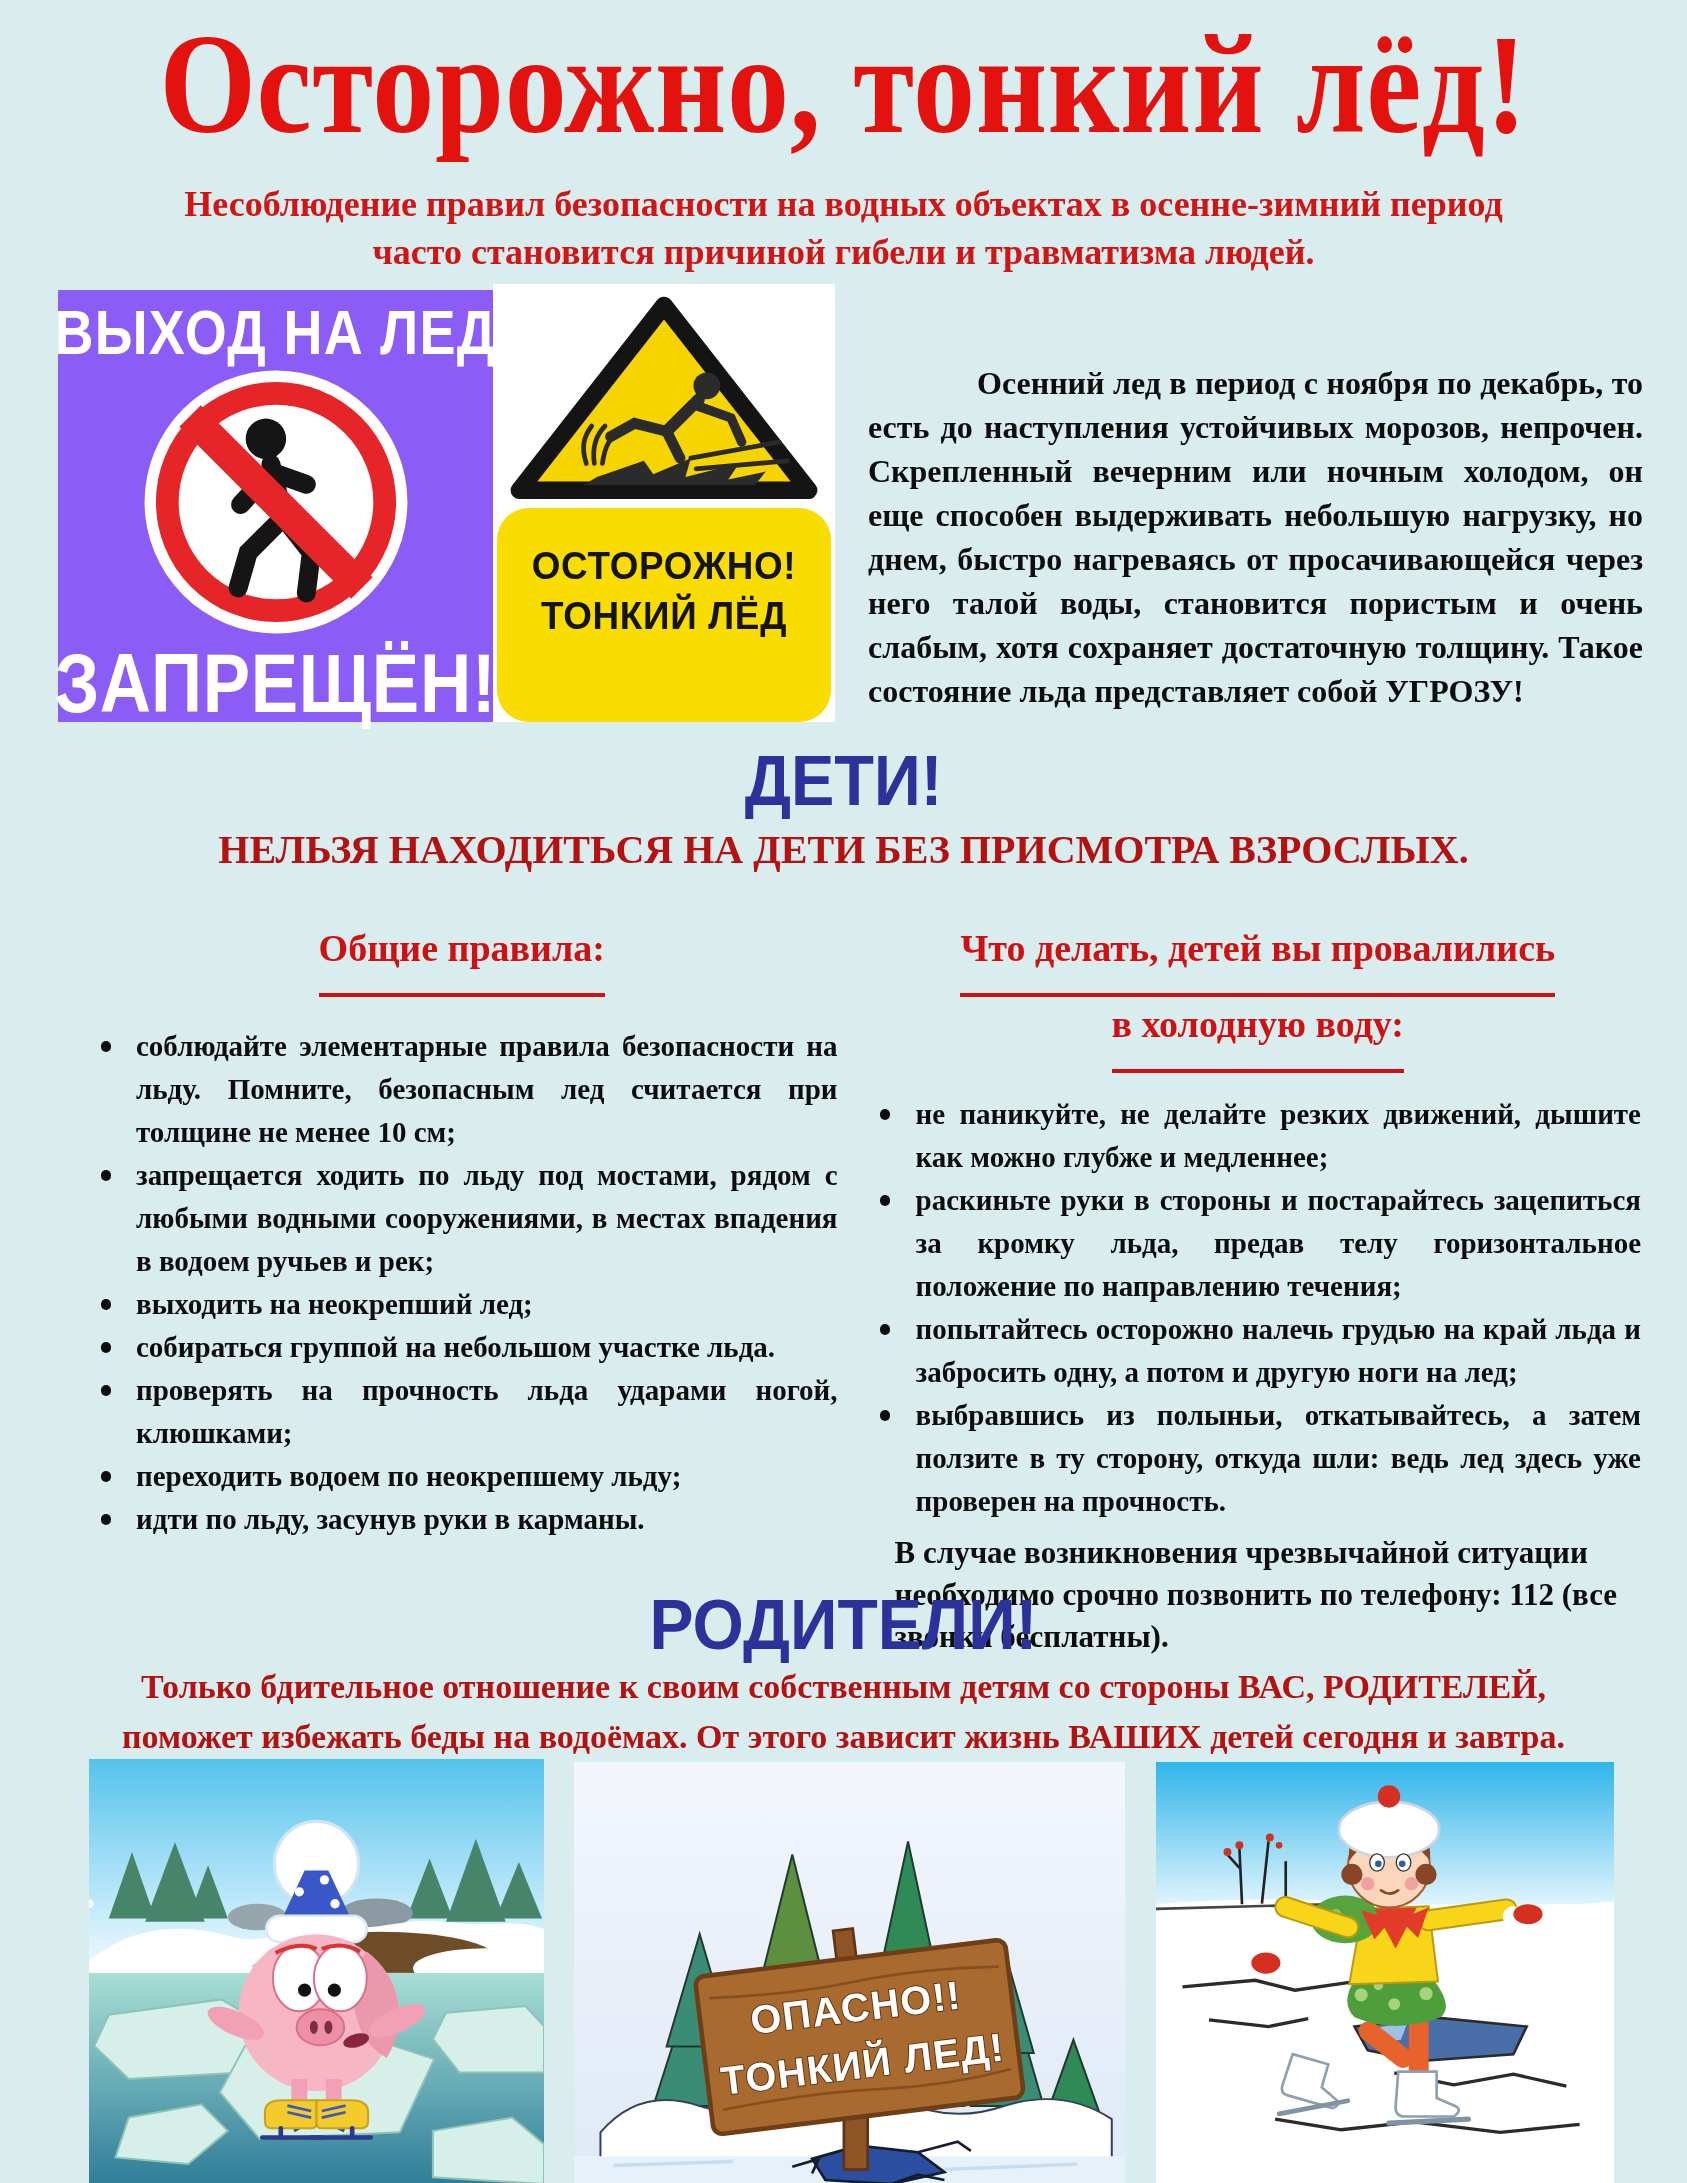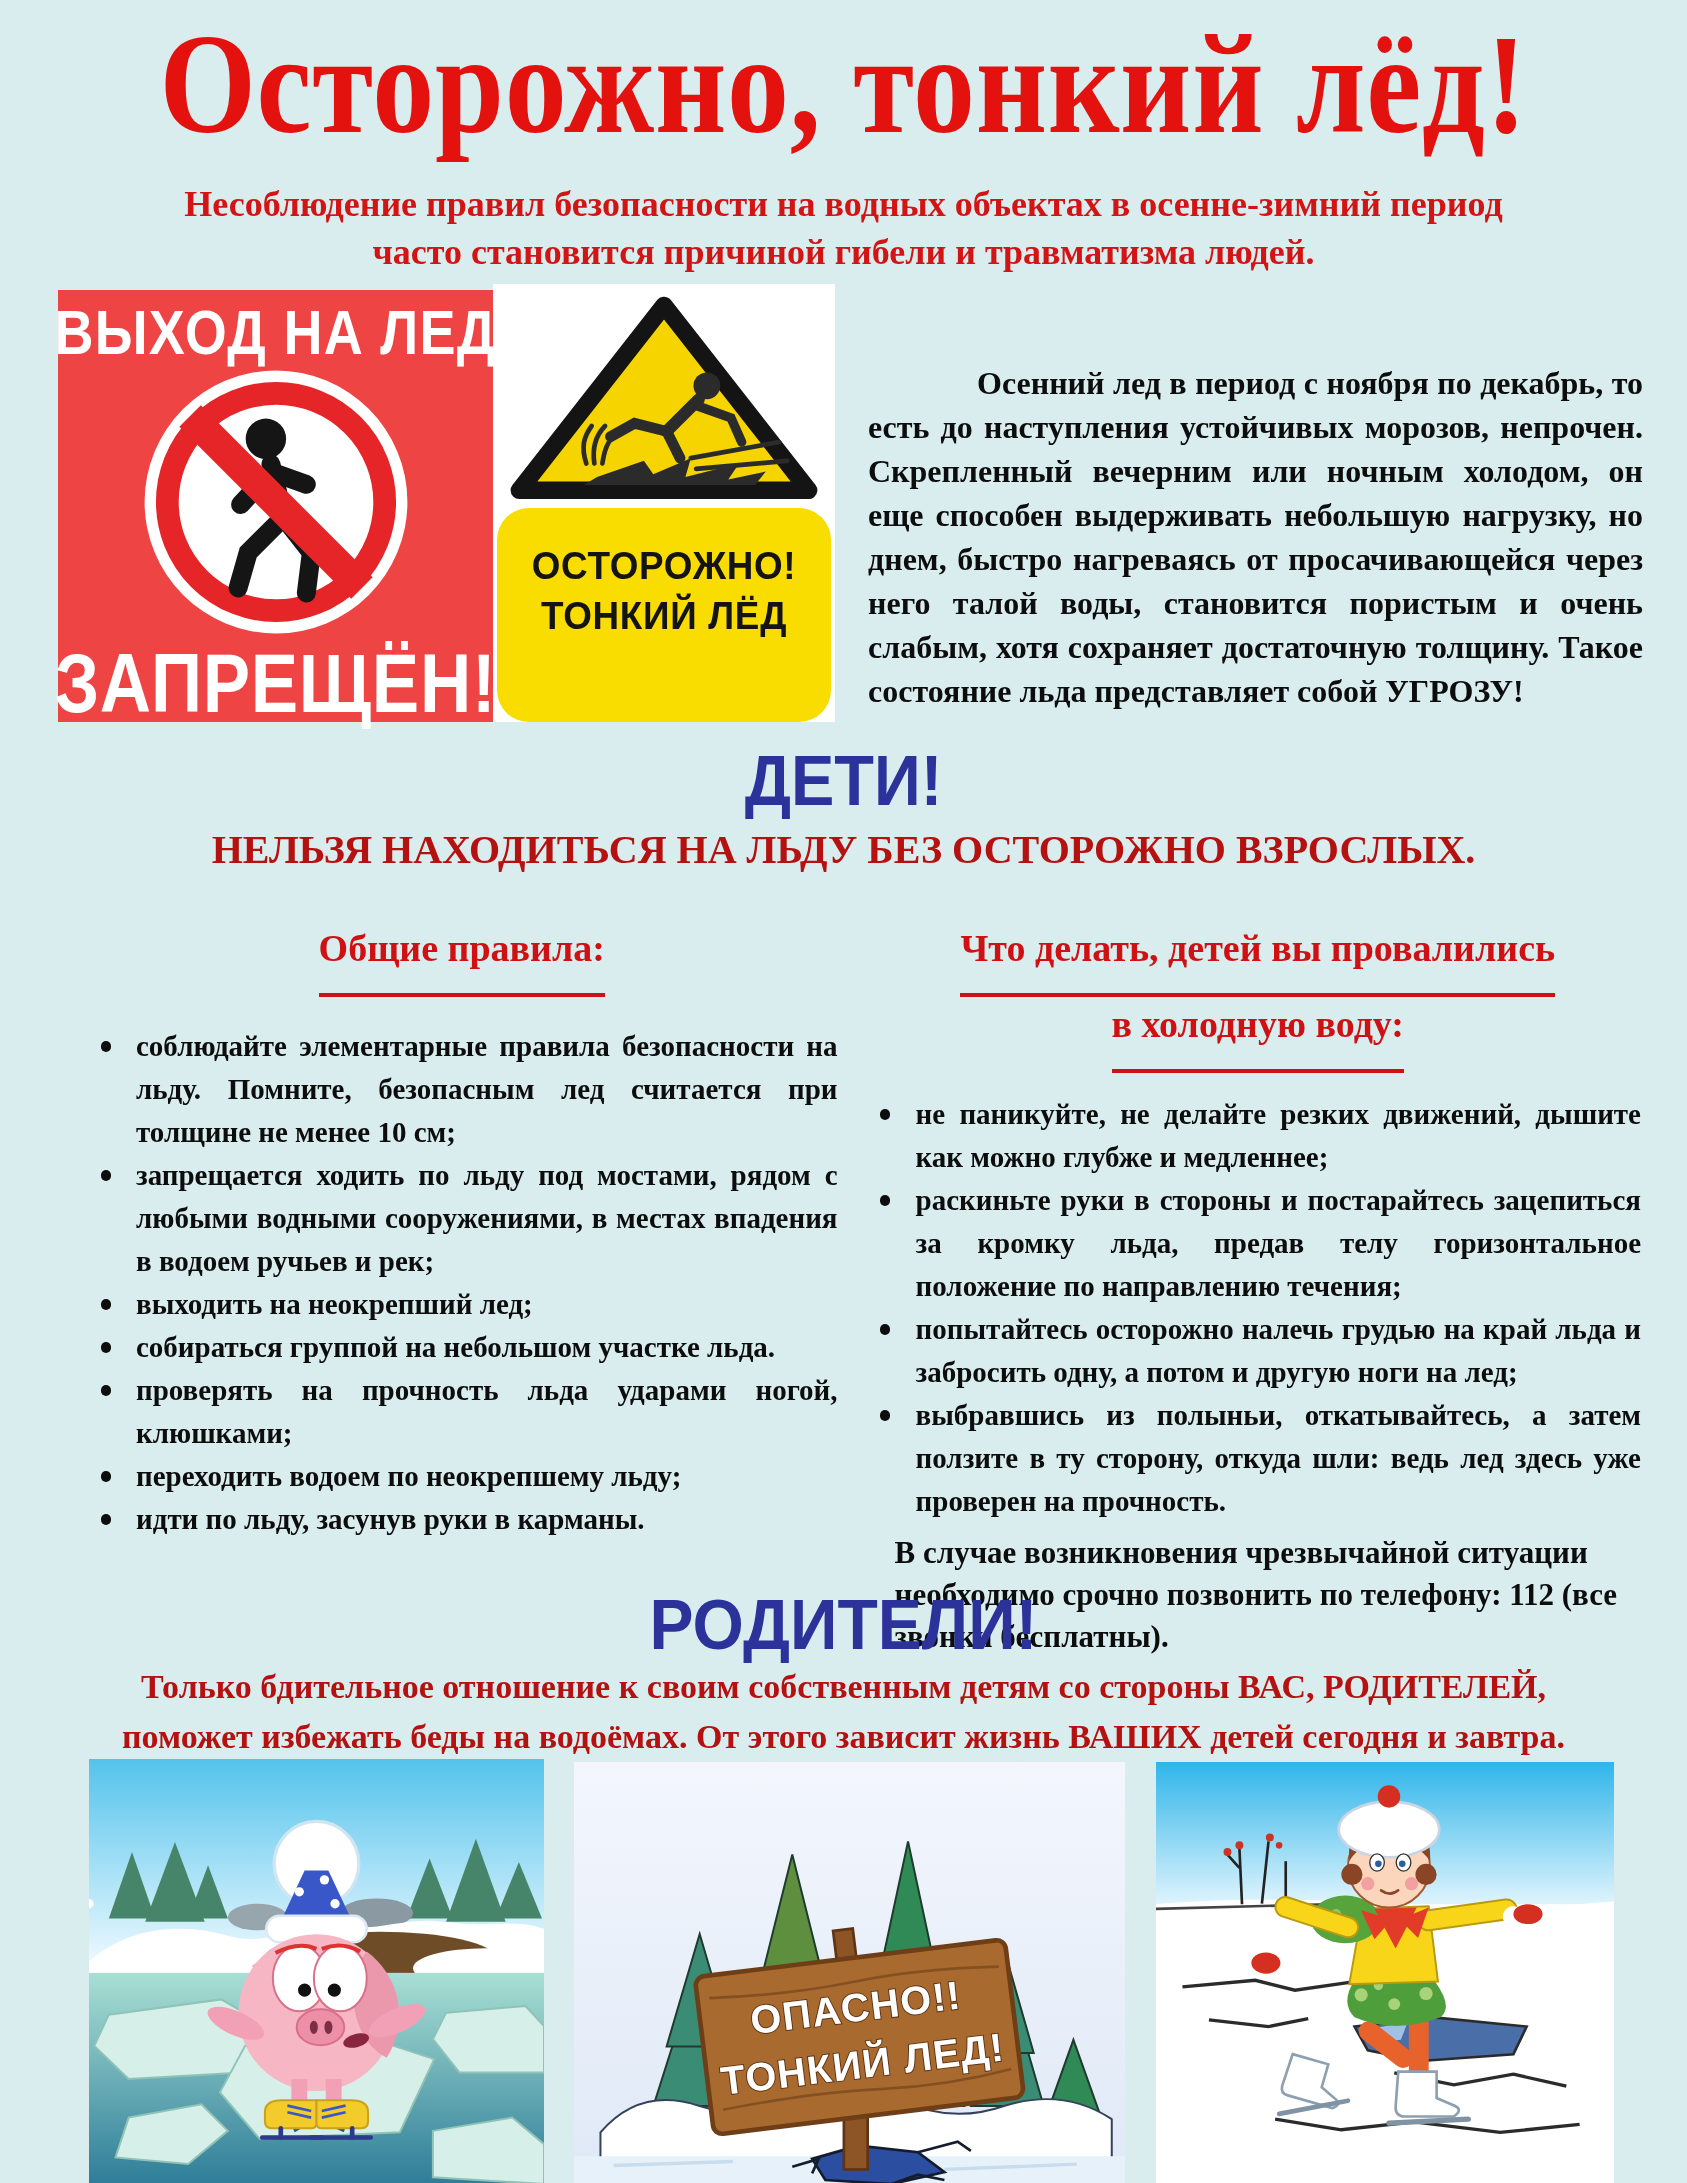--- a/index.html
+++ b/index.html
@@ -17,21 +17,21 @@
     white-space:nowrap;
   }
   .subtitle {
     position:absolute; top:180px; left:0; width:100%;
     text-align:center; font-weight:bold; color:#d31414;
     font-size:36px; line-height:48px;
   }
   
   .sign-no-entry {
     position:absolute; left:58px; top:290px; width:435px; height:432px;
-    background:#ef4444; display:flex; flex-direction:column;
+    background:#8b5cf6; display:flex; flex-direction:column;
     align-items:center; justify-content:space-between; padding:10.6px 0 9.3px 0;
     box-sizing:border-box;
   }
   .sign-no-entry .sign-line {
     font-family:"Liberation Sans", sans-serif; font-weight:bold; color:#fff;
     transform:scaleY(1.18); transform-origin:center; white-space:nowrap;
   }
   .sign-line.l1 { font-size:54px; letter-spacing:1.3px; }
   .sign-line.l2 { font-size:71px; letter-spacing:0.7px; }
   .sign-caution {
@@ -168,21 +168,21 @@
     </span>
     <div class="caution-panel">
       <div class="panel-line">ОСТОРОЖНО!</div>
       <div class="panel-line">ТОНКИЙ ЛЁД</div>
     </div>
   </div>
 
   <p class="intro-text">Осенний лед в период с ноября по декабрь, то есть до наступления устойчивых морозов, непрочен. Скрепленный вечерним или ночным холодом, он еще способен выдерживать небольшую нагрузку, но днем, быстро нагреваясь от просачивающейся через него талой воды, становится пористым и очень слабым, хотя сохраняет достаточную толщину. Такое состояние льда представляет собой УГРОЗУ!</p>
 
   <h2 class="kids-heading">ДЕТИ!</h2>
-  <div class="kids-warning">НЕЛЬЗЯ НАХОДИТЬСЯ НА ЛЬДУ БЕЗ ОСТОРОЖНО ВЗРОСЛЫХ.</div>
+  <div class="kids-warning">НЕЛЬЗЯ НАХОДИТЬСЯ НА ДЕТИ БЕЗ ПРИСМОТРА ВЗРОСЛЫХ.</div>
 
   <div class="columns">
     <div class="col col-left">
       <h3 class="col-heading"><span class="u">Общие правила:</span></h3>
       <ul class="rules-list">
           <li>соблюдайте элементарные правила безопасности на льду. Помните, безопасным лед считается при толщине не менее 10 см;</li>
           <li>запрещается ходить по льду под мостами, рядом с любыми водными сооружениями, в местах впадения в водоем ручьев и рек;</li>
           <li>выходить на неокрепший лед;</li>
           <li>собираться группой на небольшом участке льда.</li>
           <li>проверять на прочность льда ударами ногой, клюшками;</li>

